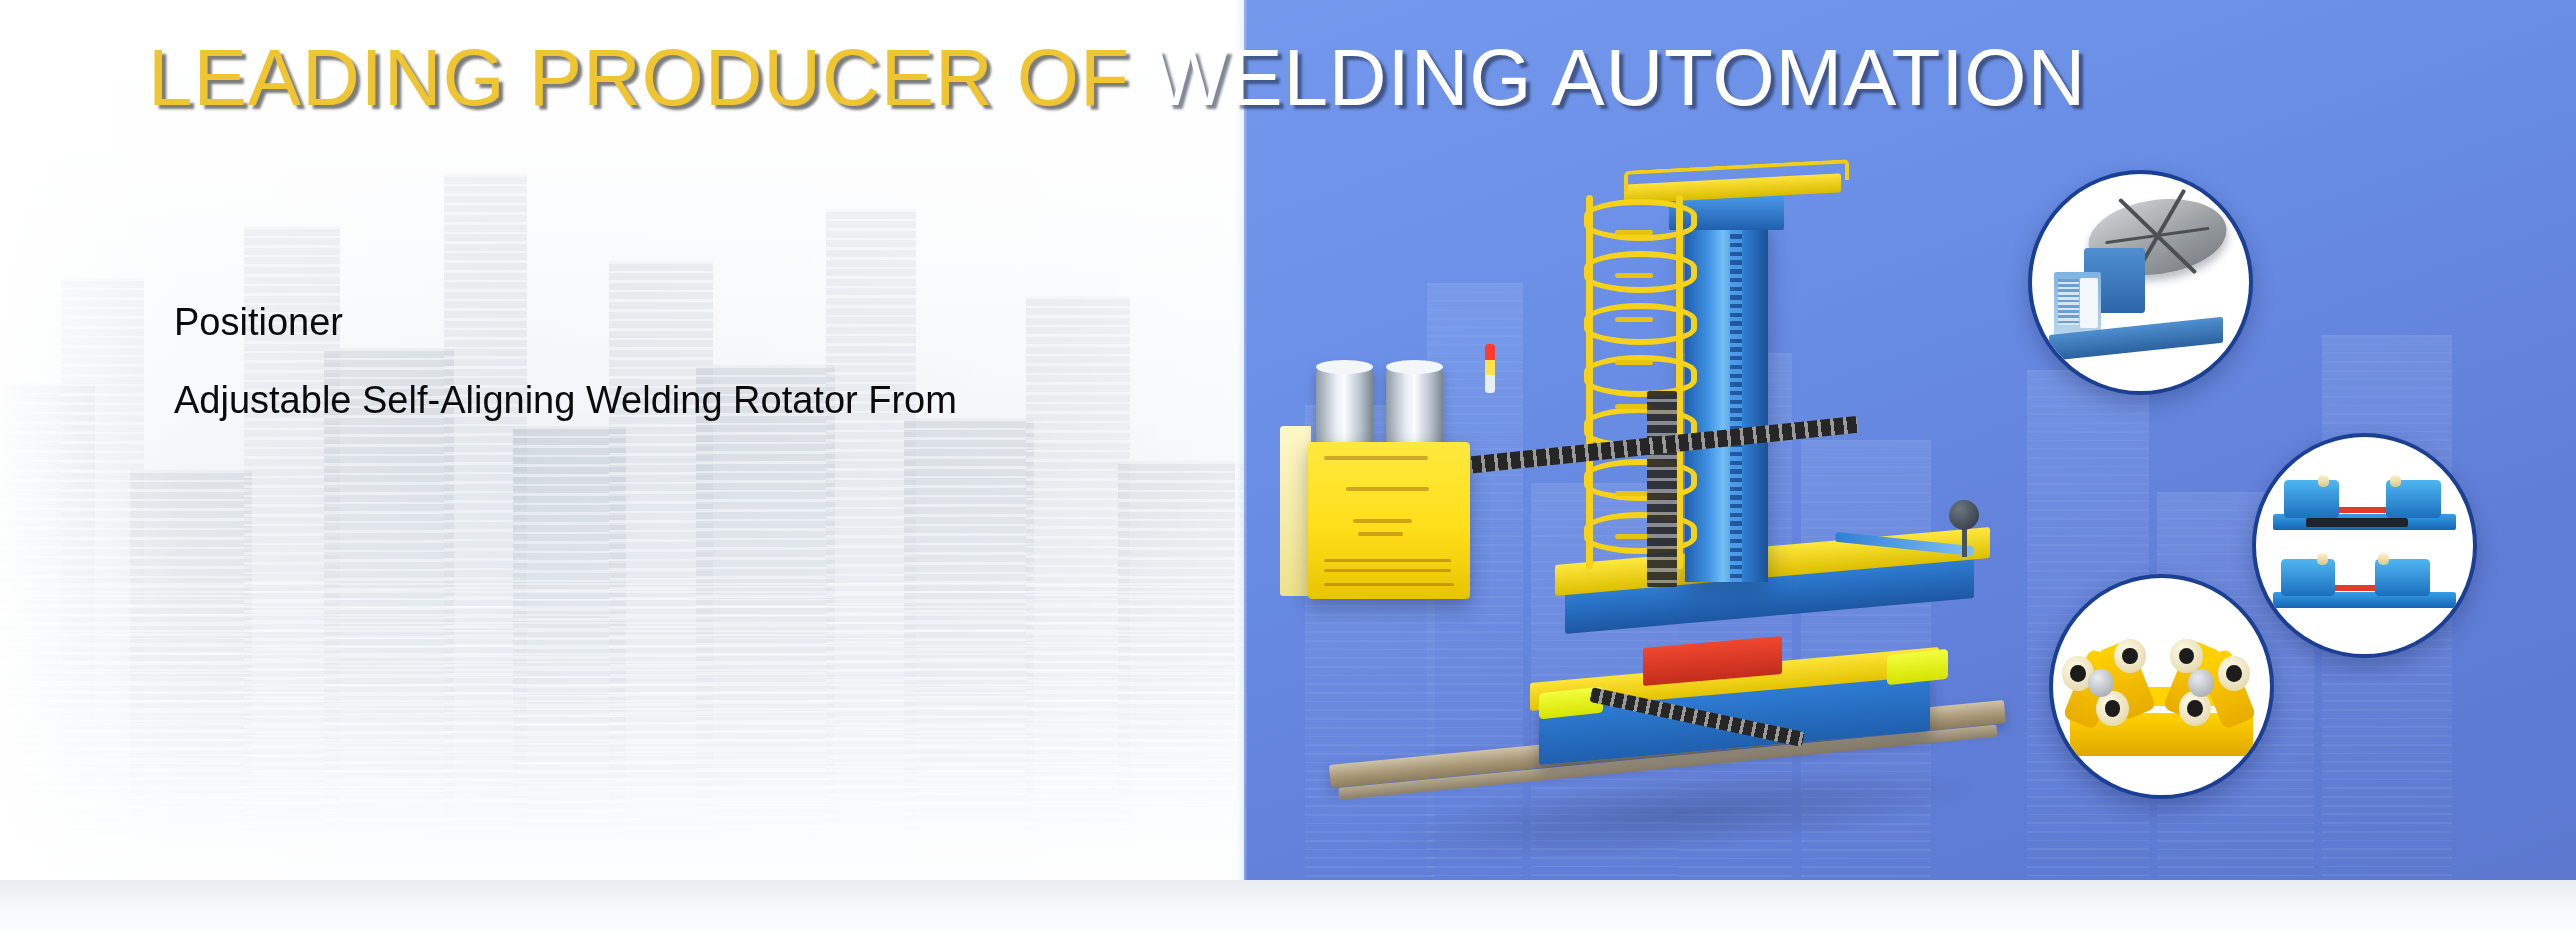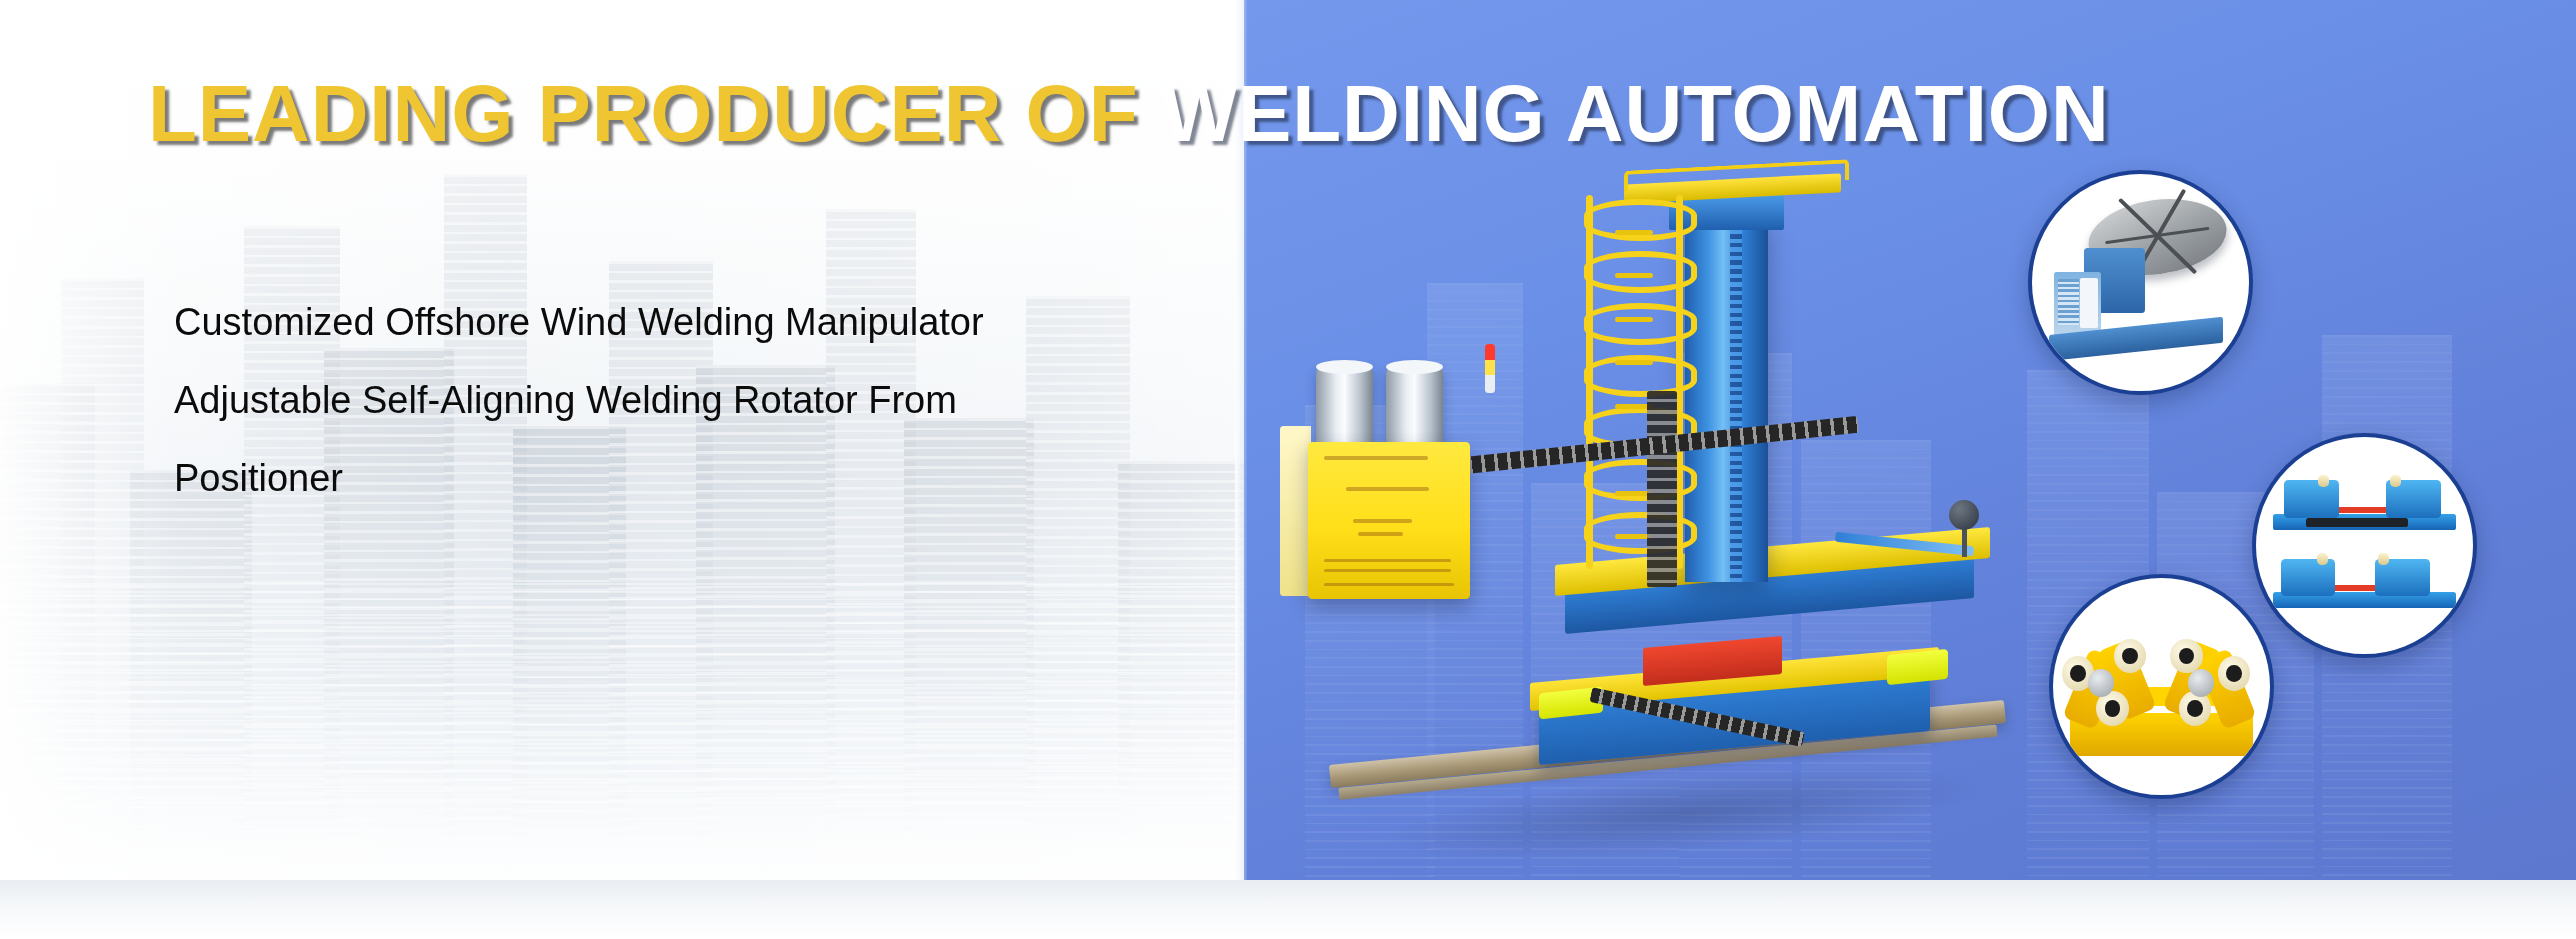--- a/index.html
+++ b/index.html
@@ -31,21 +31,21 @@
   .gb{position:absolute;bottom:0;background:linear-gradient(180deg,rgba(255,255,255,.55),rgba(255,255,255,0));}
   .gb::after{content:"";position:absolute;inset:0;
     background:repeating-linear-gradient(180deg,rgba(255,255,255,.45) 0 1.7px,rgba(255,255,255,0) 1.7px 8.7px);}
   .bottom-strip{position:absolute;left:0;top:880px;width:2576px;height:59px;
     background:linear-gradient(180deg,#e9edf1 0%,#f6f8fa 45%,#ffffff 100%);}
   .seam{position:absolute;left:1235px;top:0;width:12px;height:892px;
     background:linear-gradient(90deg,rgba(255,255,255,.9),rgba(160,185,235,.25));}
 
   
   .headline{position:absolute;left:148px;top:38px;white-space:nowrap;
-    font-size:80px;line-height:1;font-weight:700;letter-spacing:0.9px;margin-top:36px;}
+    font-size:80px;line-height:1;font-weight:400;letter-spacing:0.9px;}
   .hl-yellow{color:#EFC631;text-shadow:4.3px 4.3px 2.6px rgba(40,40,40,.62);}
   .hl-white{color:#ffffff;text-shadow:4.3px 4.3px 2.6px rgba(25,35,60,.55);}
 
   
   .copy{position:absolute;left:174px;top:283px;width:1044px;}
   .copy-line{font-size:38px;line-height:78px;color:#0b0b0b;white-space:nowrap;}
 
   
   .machine{position:absolute;left:1278px;top:165px;width:783px;height:722px;}
   .rail{position:absolute;left:52px;top:600px;width:678px;height:22.6px;
@@ -332,19 +332,18 @@
   </div>
 
   <div class="bottom-strip"></div>
 
   <div class="headline">
     <span class="hl-yellow">LEADING PRODUCER OF</span>
     <span class="hl-white">WELDING AUTOMATION</span>
   </div>
 
   <div class="copy">
-    <div class="copy-line">Customized Offshore Wind Welding Manipulator</div>
+    <div class="copy-line">Positioner</div>
     <div class="copy-line">Adjustable Self-Aligning Welding Rotator From</div>
-    <div class="copy-line">Positioner</div>
   </div>
 
 </div>
 
 
 </body></html>

